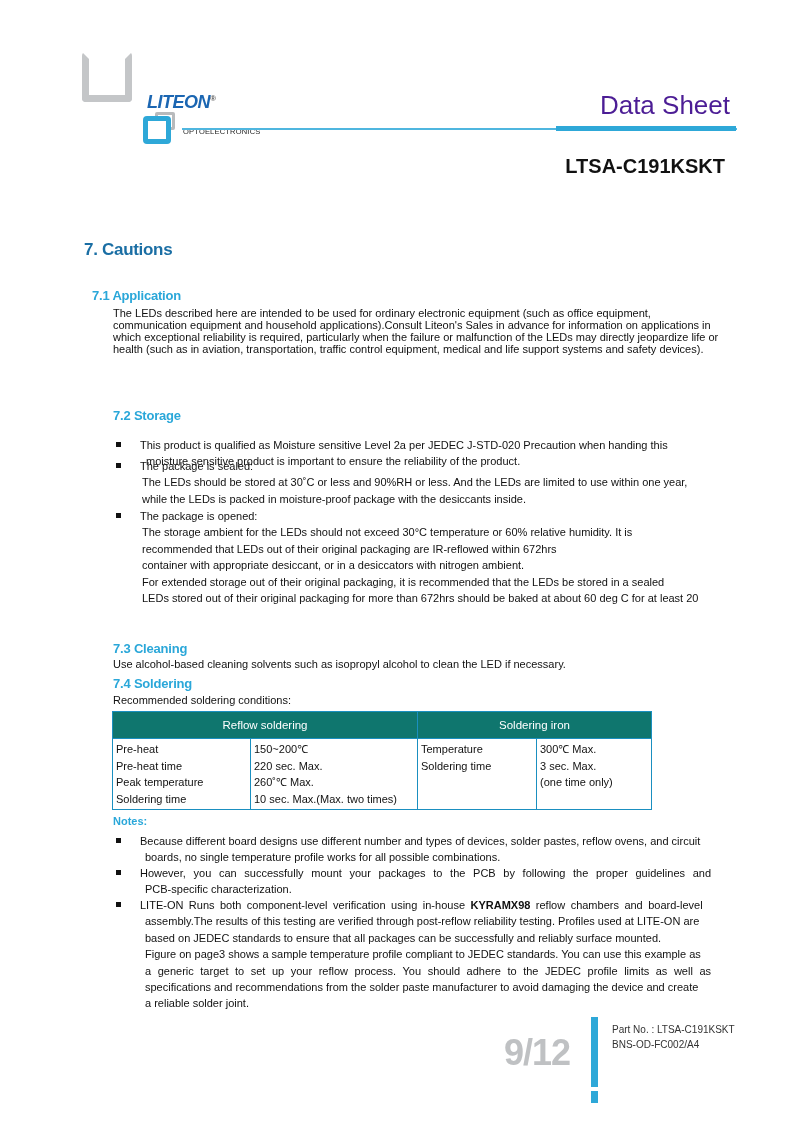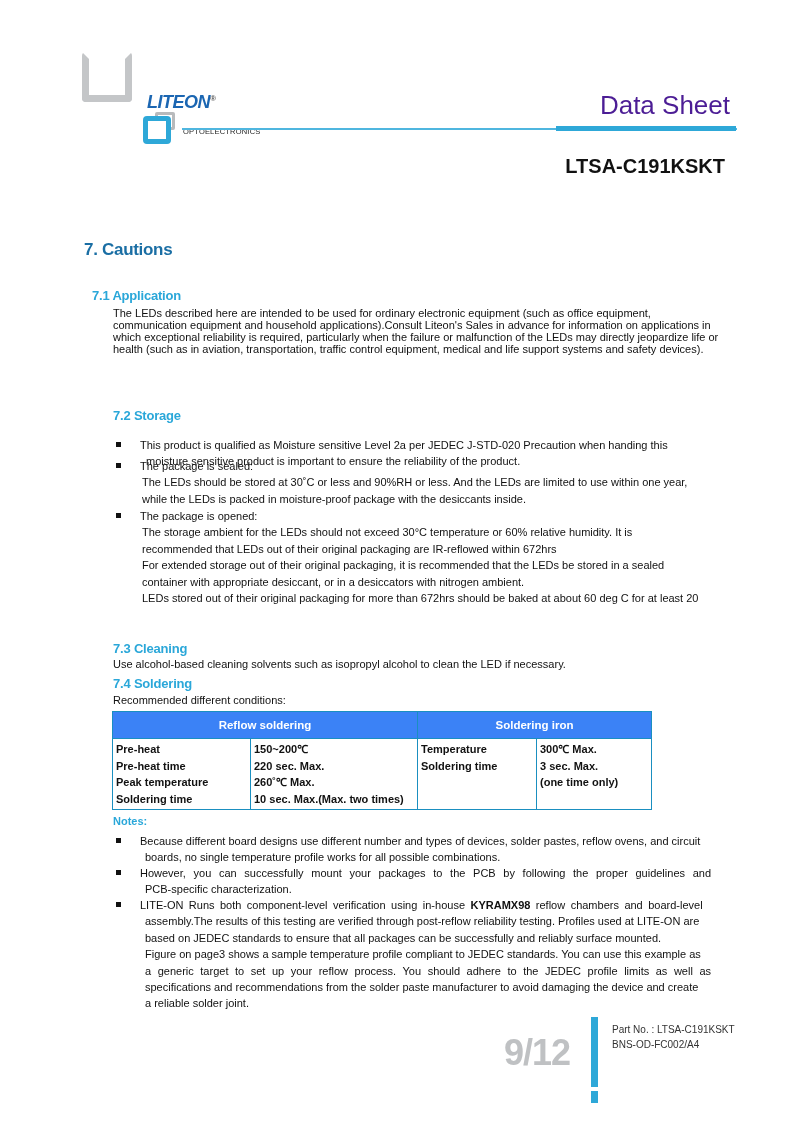--- a/index.html
+++ b/index.html
@@ -22,22 +22,22 @@
 
   
   .h1 { left:84px; top:240px; font-size:17px; font-weight:bold; color:#1a6ea4; letter-spacing:-0.3px; }
   .h2 { font-size:13px; font-weight:bold; color:#2aa7d9; letter-spacing:-0.2px; }
   .para { font-size:11px; line-height:12px; color:#111; }
   .bullet { font-size:11px; line-height:16.4px; color:#111; }
   .bullet-mark { position:absolute; left:-24px; top:5px; width:5px; height:5px; background:#111; }
 
   
   table.solder { position:absolute; left:112px; top:711px; width:540px; border-collapse:collapse; font-size:11px; }
-  table.solder th { background:#3b82f6; color:#fff; font-weight:bold; height:24px; font-size:11.5px; border:1.5px solid #1a8fc0; }
-  table.solder td { border:1.5px solid #1a8fc0; vertical-align:top; padding:2px 3px; line-height:16.6px; height:66px;font-weight:bold; }
+  table.solder th { background:#0f766e; color:#fff; font-weight:normal; height:24px; font-size:11.5px; border:1.5px solid #1a8fc0; }
+  table.solder td { border:1.5px solid #1a8fc0; vertical-align:top; padding:2px 3px; line-height:16.6px; height:66px; }
   table.solder td div { white-space:nowrap; }
 
   .notes-label { left:113px; top:815px; font-size:11px; font-weight:bold; color:#2aa7d9; }
 
   
   .page-no { left:504px; top:1032px; font-size:36px; font-weight:bold; color:#bfc1c3; letter-spacing:-1px; }
   .footer-bar { left:591px; top:1017px; width:7px; height:70px; background:#2ea8d8; }
   .footer-bar2 { left:591px; top:1091px; width:7px; height:12px; background:#2ea8d8; }
   .footer-info { left:612px; top:1022px; font-size:10px; line-height:15px; color:#333; }
 </style>
@@ -73,30 +73,30 @@
   <span class="bullet-mark"></span>
   <div>The package is sealed:</div>
   <div style="padding-left:2px">The LEDs should be stored at 30˚C or less and 90%RH or less. And the LEDs are limited to use within one year,</div>
   <div style="padding-left:2px">while the LEDs is packed in moisture-proof package with the desiccants inside.</div>
 </div>
 <div class="abs bullet" style="left:140px; top:508px; width:590px;">
   <span class="bullet-mark"></span>
   <div>The package is opened:</div>
   <div style="padding-left:2px">The storage ambient for the LEDs should not exceed 30°C temperature or 60% relative humidity. It is</div>
   <div style="padding-left:2px">recommended that LEDs out of their original packaging are IR-reflowed within 672hrs</div>
+  <div style="padding-left:2px">container with appropriate desiccant, or in a desiccators with nitrogen ambient.</div>
   <div style="padding-left:2px">For extended storage out of their original packaging, it is recommended that the LEDs be stored in a sealed</div>
-  <div style="padding-left:2px">container with appropriate desiccant, or in a desiccators with nitrogen ambient.</div>
   <div style="padding-left:2px">LEDs stored out of their original packaging for more than 672hrs should be baked at about 60 deg C for at least 20</div>
 </div>
 
 <div class="abs h2" style="left:113px; top:641px;">7.3 Cleaning</div>
 <div class="abs para" style="left:113px; top:658px;">Use alcohol-based cleaning solvents such as isopropyl alcohol to clean the LED if necessary.</div>
 
 <div class="abs h2" style="left:113px; top:676px;">7.4 Soldering</div>
-<div class="abs para" style="left:113px; top:694px;">Recommended different conditions:</div>
+<div class="abs para" style="left:113px; top:694px;">Recommended soldering conditions:</div>
 
 <table class="solder">
   <tbody>
       <tr>
     <th colspan="2">Reflow soldering</th>
     <th colspan="2">Soldering iron</th>
   </tr>
   <tr>
     <td style="width:131px">
       <div>Pre-heat</div>

